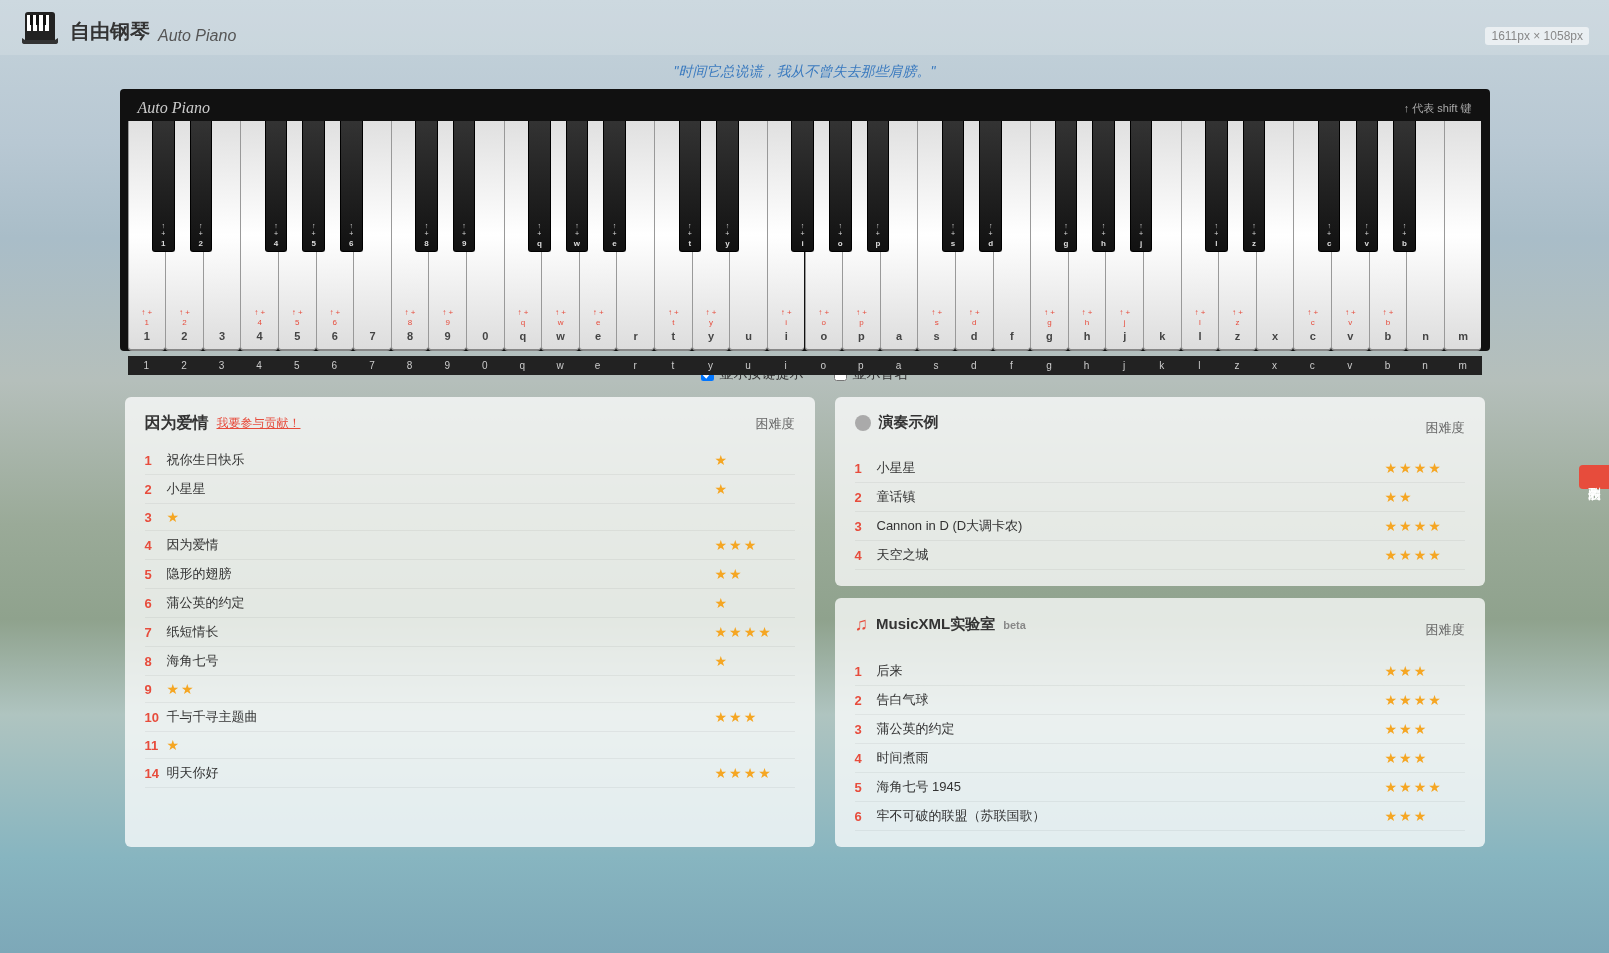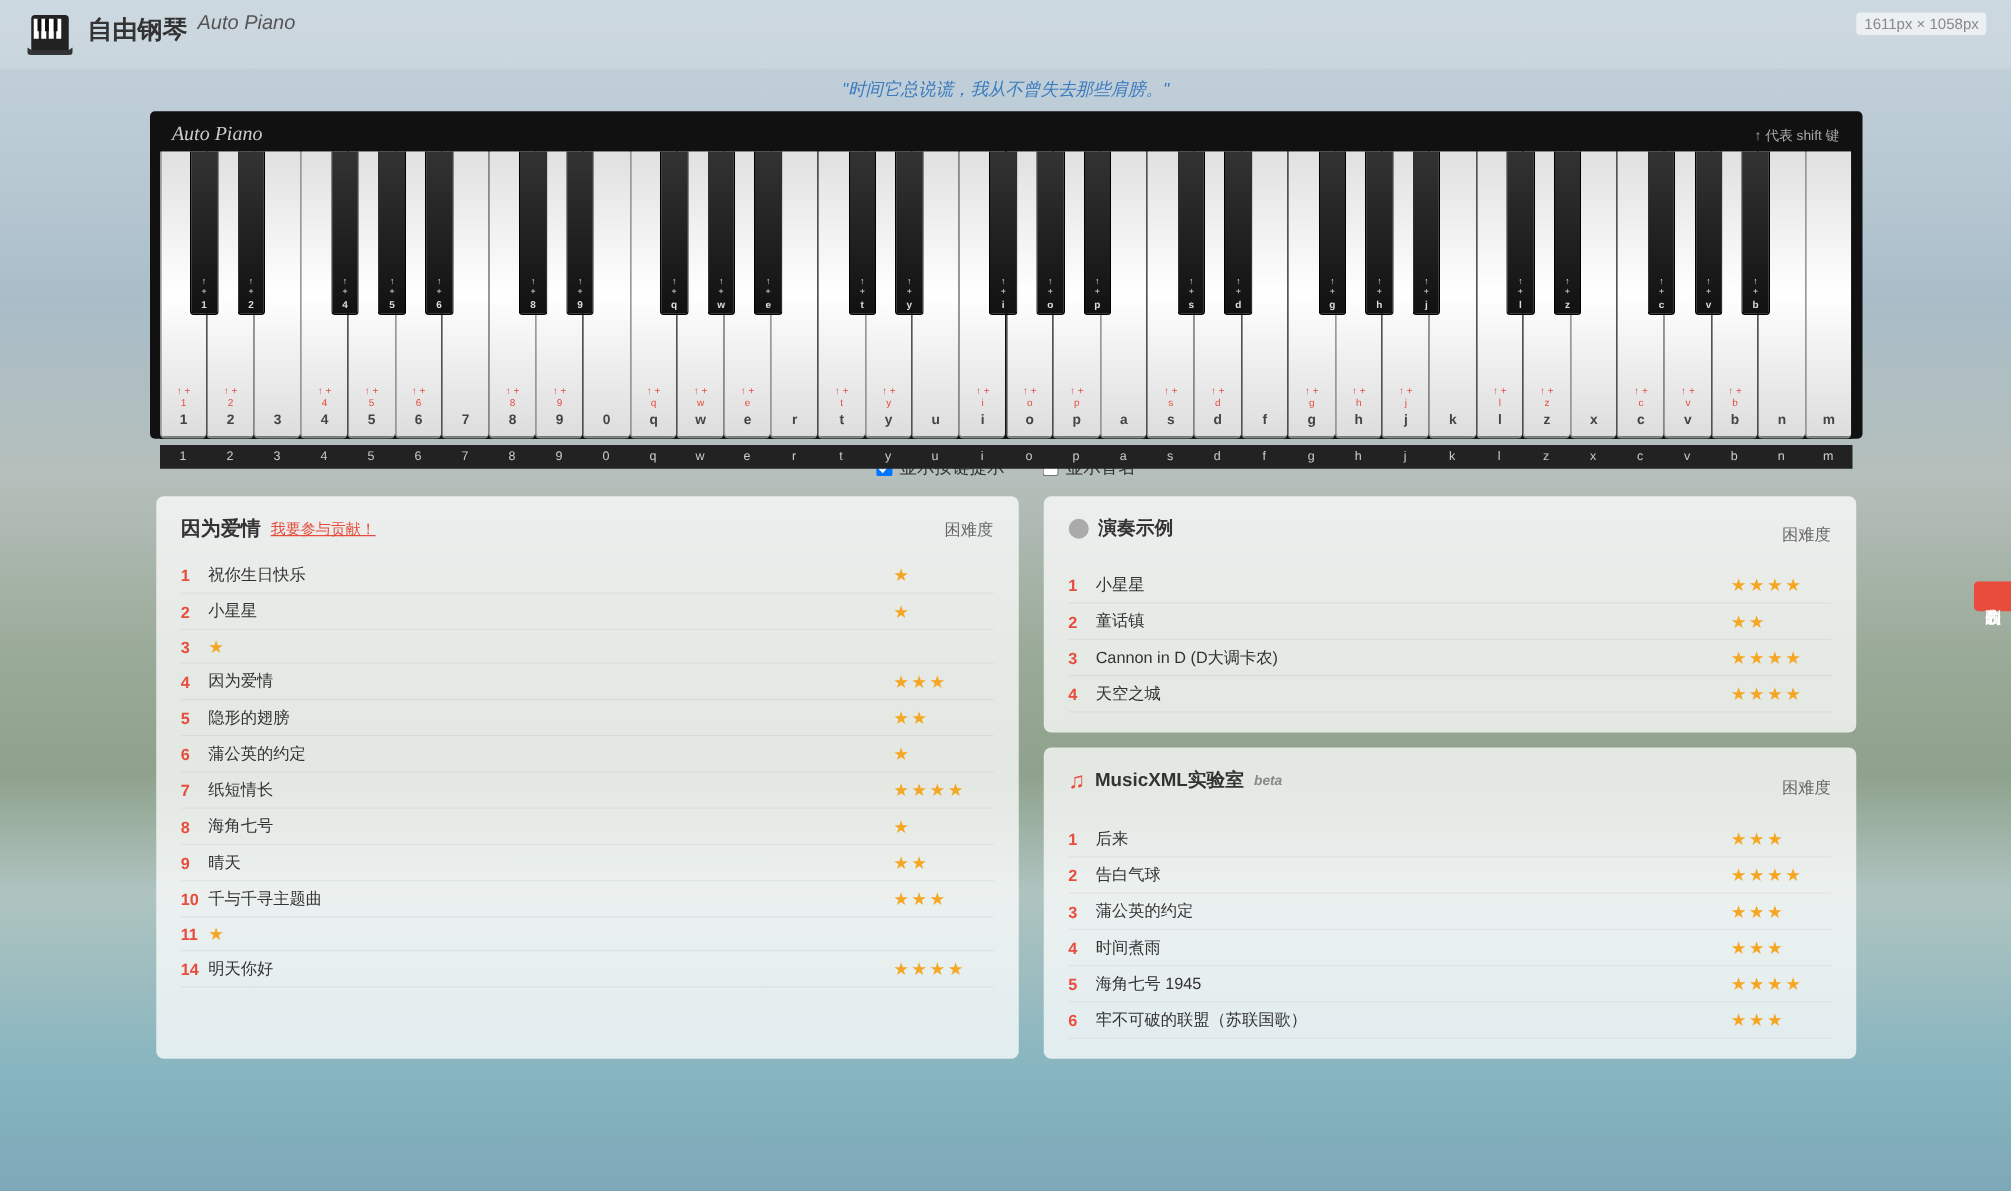--- a/index.html
+++ b/index.html
@@ -25,21 +25,21 @@
         #afc4c0 75%,
         #87b5c0 90%,
         #7da8b8 100%
       );
       z-index: -1;
     }
 
     
     .header {
       display: flex;
-      align-items: flex-start;
+      align-items: flex-end;
       padding: 10px 20px;
       background: rgba(255,255,255,0.15);
     }
     .logo-icon {
       width: 40px;
       height: 35px;
       margin-right: 10px;
     }
     .app-title {
       font-size: 20px;
@@ -203,21 +203,20 @@
       align-items: center;
       gap: 8px;
       font-size: 15px;
       font-weight: bold;
       color: #333;
       margin-bottom: 10px;
     }
     .beta-badge {
       font-size: 11px;
       color: #888;
-      font-style: italic;
     }
 
     
     .side-tab {
       position: fixed;
       right: 0;
       top: 50%;
       transform: translateY(-50%);
       background: #e74c3c;
       color: white;
@@ -823,21 +822,20 @@
     </li>
         <li class="song-item">
       <span class="song-num">8</span>
       <span class="song-name">海角七号</span>
       <span class="song-stars">
             <span class="star">★</span>
           </span>
     </li>
         <li class="song-item">
       <span class="song-num">9</span>
-      <span class="song-name">晴天</span>
       <span class="song-stars">
             <span class="star">★</span>
             <span class="star">★</span>
           </span>
     </li>
         <li class="song-item">
       <span class="song-num">10</span>
       <span class="song-name">千与千寻主题曲</span>
       <span class="song-stars">
             <span class="star">★</span>

